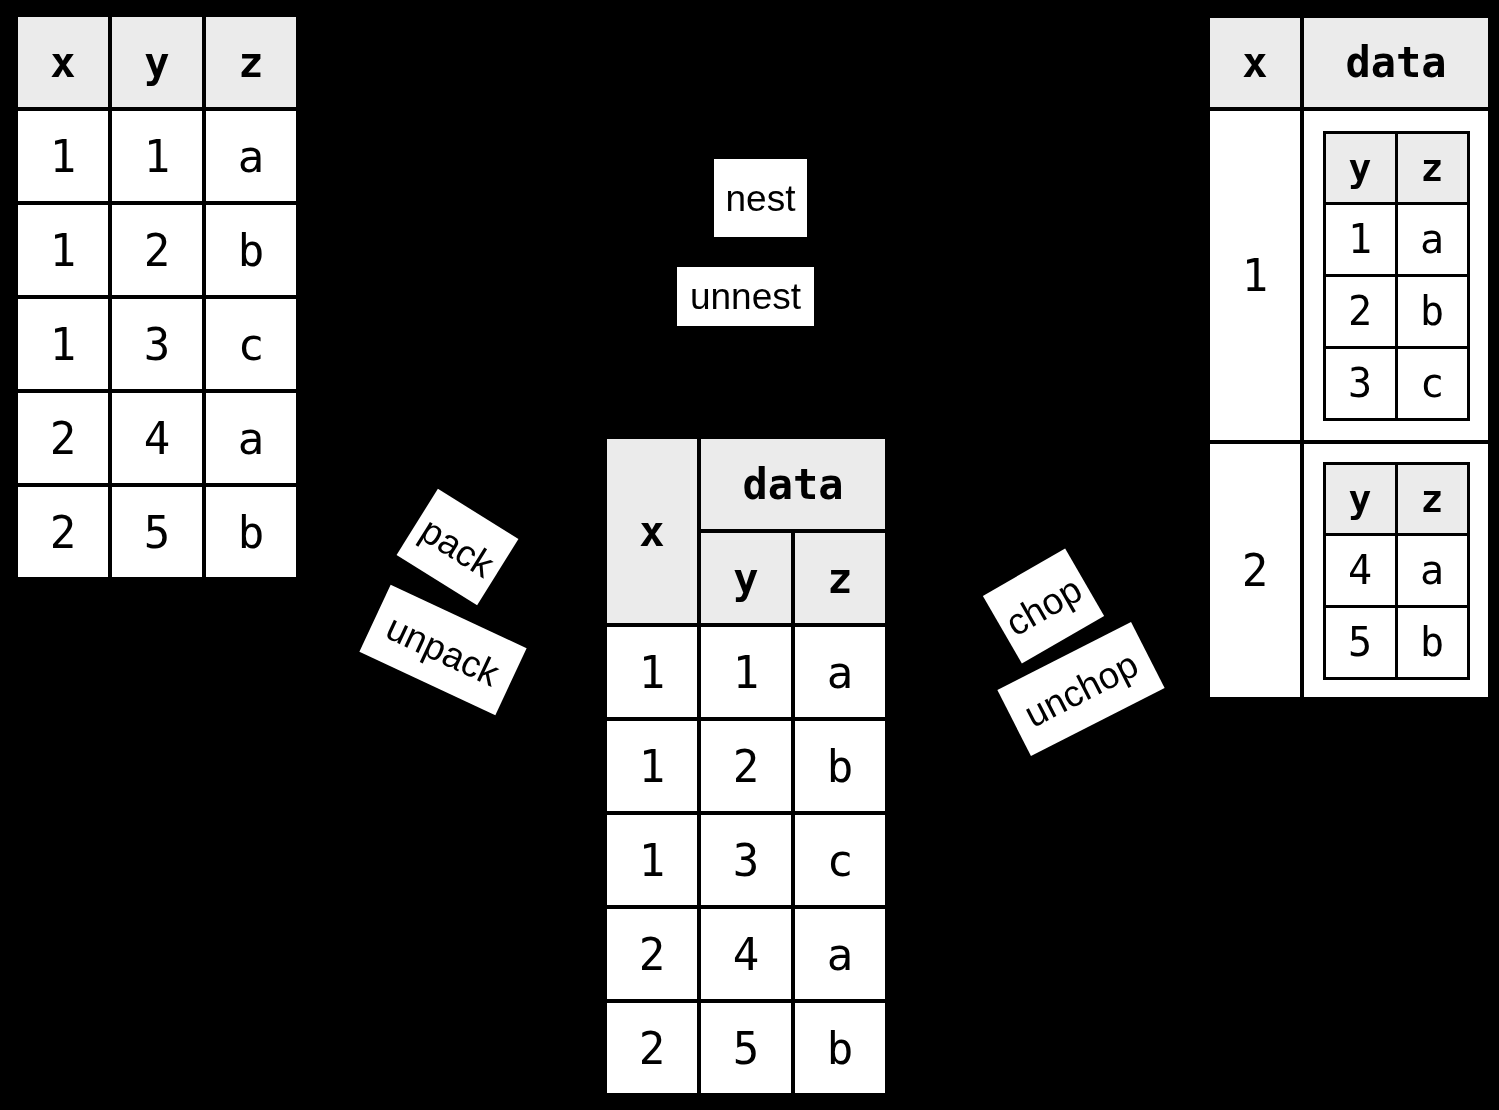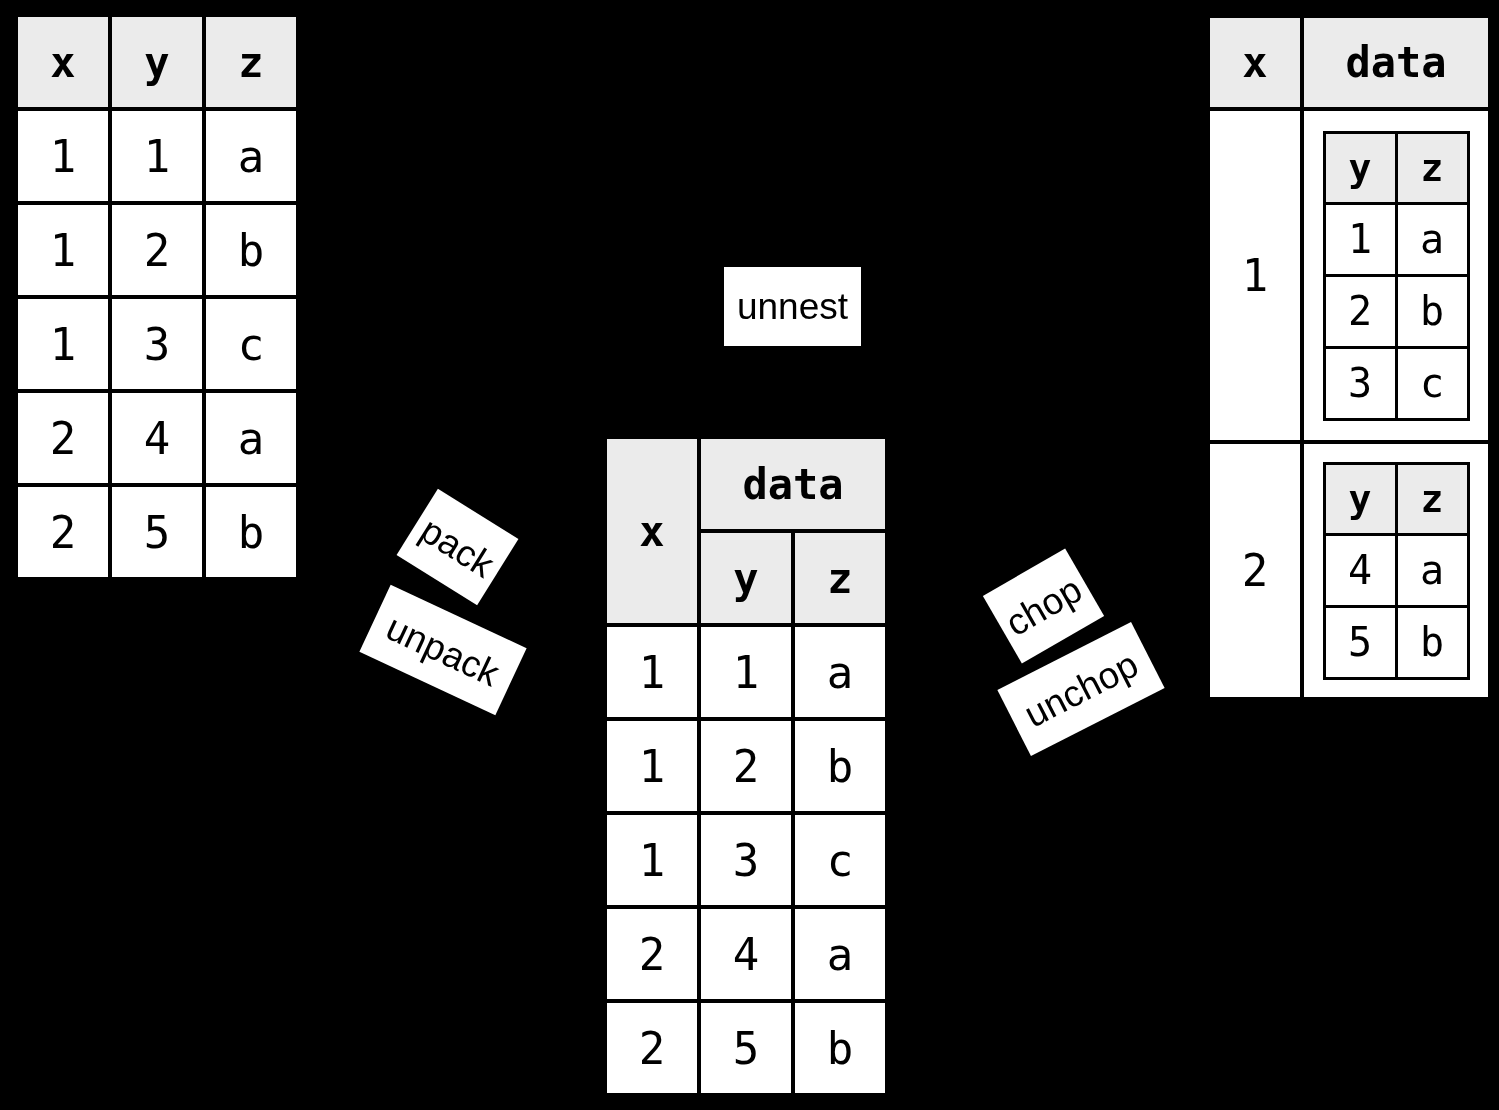--- a/index.html
+++ b/index.html
@@ -77,21 +77,21 @@
     align-items: center;
     justify-content: center;
     background: #fff;
     color: #000;
     font-family: "Liberation Sans", sans-serif;
     font-size: 37px;
     line-height: 1;
     white-space: nowrap;
   }
   #nest-label   { left: 714px;  top: 159px; width: 93px;  height: 78px; }
-  #unnest-label { left: 677px;  top: 267px; width: 137px; height: 79px; margin-left: 47px; }
+  #unnest-label { left: 677px;  top: 267px; width: 137px; height: 59px; }
   #pack-label   { left: 410px;  top: 508px; width: 95px;  height: 78px; transform: rotate(32deg); }
   #unpack-label { left: 368px;  top: 613px; width: 150px; height: 74px; transform: rotate(25deg); }
   #chop-label   { left: 996px;  top: 567px; width: 95px;  height: 78px; transform: rotate(-30deg); }
   #unchop-label { left: 1006px; top: 652px; width: 150px; height: 74px; transform: rotate(-27deg); }
 </style>
 </head>
 <body>
 
 <div class="canvas">
 
@@ -248,19 +248,20 @@
                 <td>5</td>
                 <td>b</td>
               </tr>
             </tbody>
           </table>
         </td>
       </tr>
     </tbody>
   </table>
 
+  <div class="label" id="nest-label">nest</div>
   <div class="label" id="unnest-label">unnest</div>
   <div class="label" id="pack-label">pack</div>
   <div class="label" id="unpack-label">unpack</div>
   <div class="label" id="chop-label">chop</div>
   <div class="label" id="unchop-label">unchop</div>
 
 </div>
 
 </body></html>

